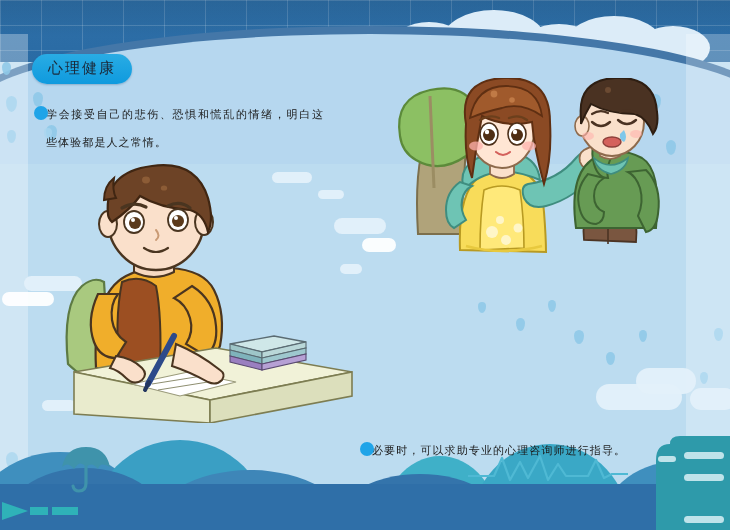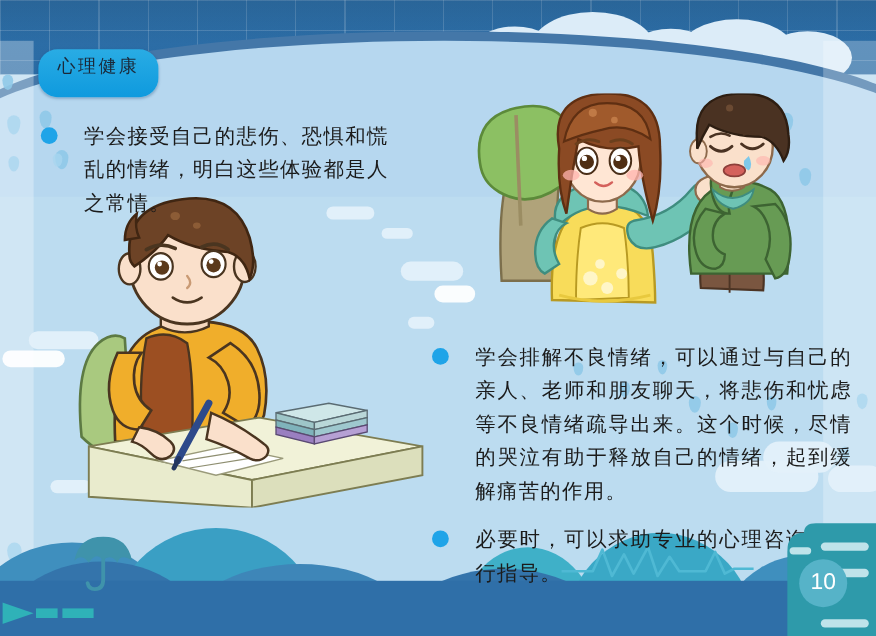--- a/index.html
+++ b/index.html
@@ -77,38 +77,38 @@
     opacity:.9;
   }
   .drop.pale{ background:#a8d5ef; opacity:.75; }
 
   
   .streak{ position:absolute; background:#e3f0fa; border-radius:9px; z-index:5; opacity:.95; }
   .streak.white{ background:#ffffff; opacity:.92; }
 
   
   .badge{
-    position:absolute; left:32px; top:41px;
-    padding:5px 16px 16px;
+    position:absolute; left:32px; top:54px;
+    padding:5px 16px 6px;
     background:linear-gradient(180deg,#29ace4,#0f9ade);
     border-radius:16px;
     color:#1b2838; font-size:15px; letter-spacing:2px;
     z-index:12;
     box-shadow:0 1px 2px rgba(20,70,110,.28);
   }
 
   .bullet-block{ position:absolute; z-index:12; }
   .bullet-dot{
     position:absolute; left:0; top:6px;
     width:14px; height:14px; border-radius:50%;
     background:#1fa4e8;
   }
   .bullet-text{
-    margin-left:36px;
-    font-size:17px; line-height:28px;
+    margin-left:12px;
+    font-size:11px; line-height:28px;
     color:#1b1b1b; letter-spacing:1.1px;
     text-align:justify;
   }
 
   .blk1{ left:34px; top:100px; width:290px; }
   .blk2{ left:360px; top:284px; width:350px; }
   .blk3{ left:360px; top:436px; width:350px; }
 
   
   .scene-boy{ position:absolute; left:60px; top:158px; width:300px; height:265px; z-index:10; }
@@ -351,24 +351,20 @@
       <path d="M232 34 q8 -4 16 1" stroke="#4a3222" stroke-width="2.2" fill="none" stroke-linecap="round"></path>
 
       <path d="M236 52 q4 8 0 12 q-5 -2 -4 -8 z" fill="#7ec8ea"></path>
 
       <ellipse cx="224" cy="64" rx="9" ry="5" fill="#d4615c" stroke="#8d3f3a" stroke-width="1.4"></ellipse>
       <ellipse cx="200" cy="58" rx="6" ry="4" fill="#ffb3ae" opacity=".6"></ellipse>
       <ellipse cx="248" cy="56" rx="6" ry="4" fill="#ffb3ae" opacity=".6"></ellipse>
     </svg>
   </div>
 
-  <div class="bullet-block blk2">
-    <span class="bullet-dot"></span>
-    <div class="bullet-text">学会排解不良情绪，可以通过与自己的亲人、老师和朋友聊天，将悲伤和忧虑等不良情绪疏导出来。这个时候，尽情的哭泣有助于释放自己的情绪，起到缓解痛苦的作用。</div>
-  </div>
 
   <div class="bullet-block blk3">
     <span class="bullet-dot"></span>
     <div class="bullet-text">必要时，可以求助专业的心理咨询师进行指导。</div>
   </div>
 
   <div class="ecg">
     <svg width="160" height="34" viewBox="0 0 160 34">
       <path d="M0 24 H26 L34 6 L42 28 L52 10 L60 26 L72 4 L80 28 L90 12 L98 24 H120 L128 8 L136 26 L144 22 H160" fill="none" stroke="#4fb9d4" stroke-width="2.2" stroke-linejoin="round" stroke-linecap="round"></path>
     </svg>
@@ -402,15 +398,14 @@
   <div class="building">
     <svg width="74" height="104" viewBox="0 0 74 104">
       <path d="M14 18 q0 -8 10 -8 h50 v94 H0 V34 q0 -16 14 -16 z" fill="#2e9aaa"></path>
       <rect x="28" y="26" width="40" height="7" rx="3.5" fill="#bfe3ea"></rect>
       <rect x="28" y="48" width="40" height="7" rx="3.5" fill="#bfe3ea"></rect>
       <rect x="28" y="90" width="40" height="7" rx="3.5" fill="#bfe3ea"></rect>
       <rect x="2" y="30" width="18" height="6" rx="3" fill="#bfe3ea"></rect>
     </svg>
   </div>
 
-  <div class="page-number">10</div>
 
 </div>
 
 </body></html>

